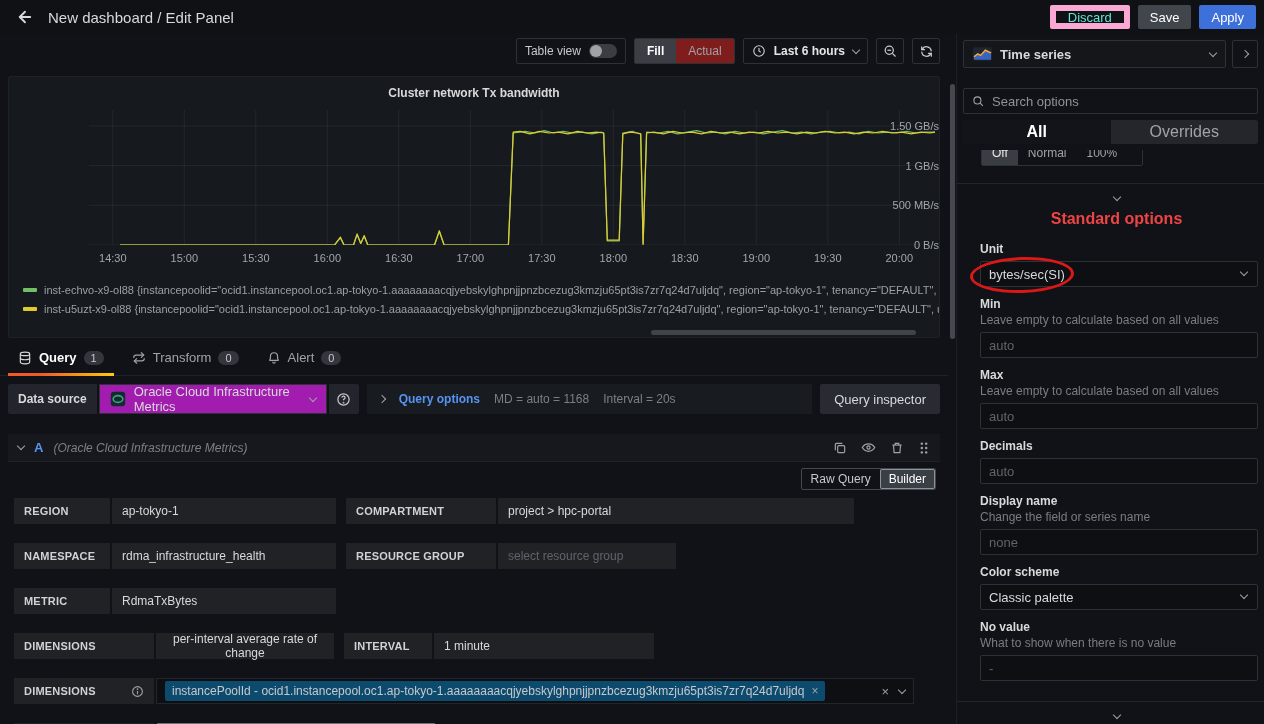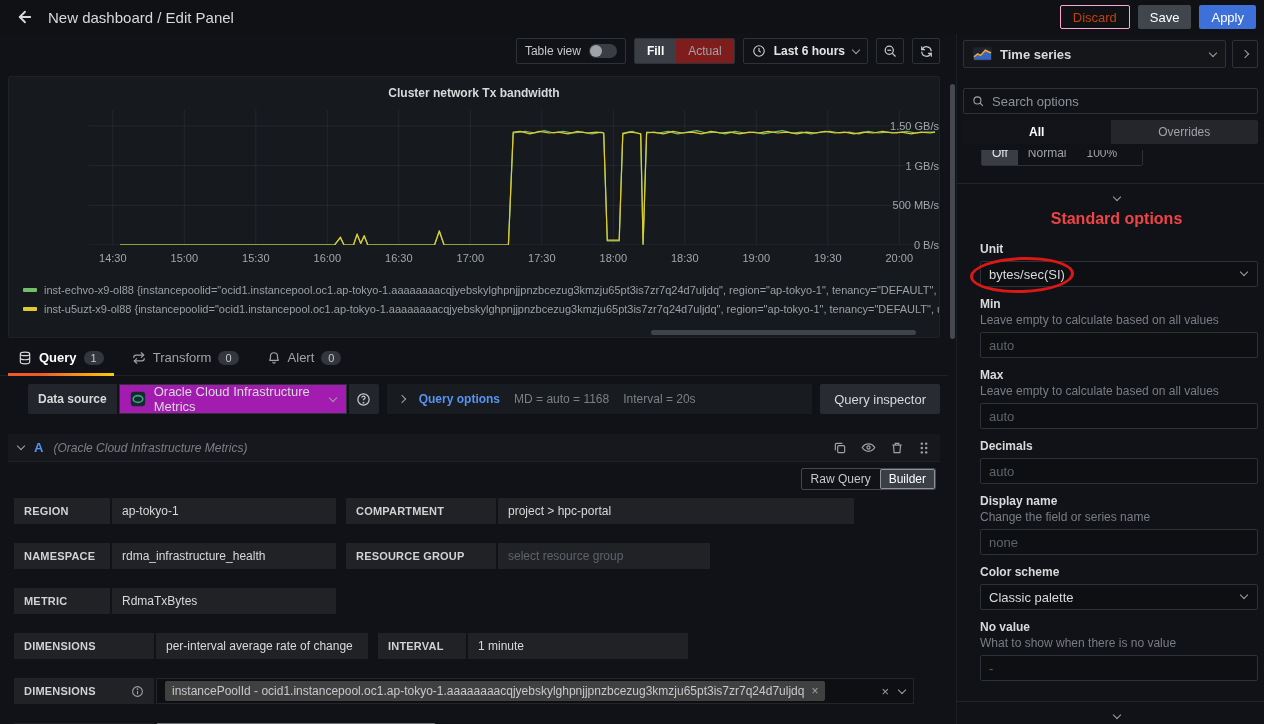--- a/index.html
+++ b/index.html
@@ -6,21 +6,21 @@
   html,body { width:1264px; height:724px; overflow:hidden; background:#111217;
     font-family:"Liberation Sans", sans-serif; color:#d8d9da; font-size:13px; }
 
   
   .topbar { position:absolute; left:0; top:0; width:1264px; height:34px; background:#0f1115;
     display:flex; align-items:center; padding:0 8px; }
   .back-btn { width:34px; height:34px; display:flex; align-items:center; justify-content:center; cursor:pointer; color:#d8d9da; }
   .topbar-title { font-size:15px; color:#d8d9da; margin-left:6px; flex:1; }
   .topbar-actions { display:flex; gap:8px; align-items:center; }
   .btn { height:24px; padding:0 12px; border-radius:2px; font-size:13px; display:flex; align-items:center; cursor:pointer; }
-  .btn-discard { border:1px solid #f9a8d4; color:#c2410c; background:transparent; }
+  .btn-discard { border:6px solid #f9a8d4; color:#5eead4; background:transparent; }
   .btn-save { background:#41454c; color:#fff; }
   .btn-apply { background:#3d71d9; color:#fff; }
 
   
   .main { position:absolute; left:0; top:34px; width:948px; height:690px; }
   .vscroll { position:absolute; left:948px; top:34px; width:8px; height:690px; }
   .vthumb { position:absolute; left:2px; top:50px; width:5px; height:255px; background:#45484f; border-radius:3px; }
   .sidebar { position:absolute; left:956px; top:34px; width:308px; height:690px; border-left:1px solid #1c1f24; }
 
   
@@ -52,21 +52,21 @@
   
   .tabs-row { display:flex; align-items:center; gap:8px; padding:0 8px; height:36px; margin-top:2px; border-bottom:1px solid #1e2126; }
   .tab { position:relative; height:36px; display:flex; align-items:center; gap:7px; padding:0 10px; color:#9fa3a8; font-size:13px; cursor:pointer; }
   .tab.active { color:#fff; font-weight:bold; }
   .tab.active::after { content:""; position:absolute; left:0; right:0; bottom:0; height:3px;
     background-image:linear-gradient(90deg,#f05a28 30%,#fbca0a 99%); }
   .badge { background:#34363d; color:#c7c8cc; font-size:11px; font-weight:normal; border-radius:9px; padding:1px 7px; }
 
   
   .ds-row { display:flex; align-items:center; margin:8px; height:30px; gap:2px; }
-  .ds-label { background:#22252b; height:30px; display:flex; align-items:center; padding:0 10px; font-size:12px; font-weight:bold; border-radius:2px 0 0 2px;margin-left:20px; }
+  .ds-label { background:#22252b; height:30px; display:flex; align-items:center; padding:0 10px; font-size:12px; font-weight:bold; border-radius:2px 0 0 2px; }
   .ds-select { background:#a21caf; border:1px solid #2c3235; height:30px; display:flex; align-items:center; gap:8px; padding:0 10px; width:228px; cursor:pointer; }
   .ds-select .name { flex:1; font-size:13px; }
   .ds-help { width:30px; height:30px; background:#22252b; display:flex; align-items:center; justify-content:center; border-radius:0 2px 2px 0; cursor:pointer; }
   .qo-strip { flex:1; background:#181b1f; height:30px; display:flex; align-items:center; gap:14px; padding:0 12px; margin-left:6px; }
   .qo-link { color:#5794f2; font-size:12px; font-weight:bold; cursor:pointer; }
   .qo-stat { color:#7b8087; font-size:12px; }
   .btn-inspector { background:#282b31; height:30px; padding:0 14px; display:flex; align-items:center; font-size:13px; border-radius:2px; margin-left:6px; cursor:pointer; }
 
   
   .query-card { margin:20px 8px 0 8px; }
@@ -78,40 +78,40 @@
   .builder-row { display:flex; justify-content:flex-end; padding:6px 4px; }
   .builder-toggle { display:flex; border:1px solid #44474d; border-radius:2px; overflow:hidden; }
   .builder-toggle .bseg { font-size:12px; padding:3px 9px; color:#c7c8cc; cursor:pointer; }
   .builder-toggle .bseg.active { background:#3a3e45; color:#fff; box-shadow:inset 0 0 0 1px #8e939a; border-radius:2px; }
   .form { margin-top:2px; display:flex; flex-direction:column; gap:19px; padding-left:6px;text-align:center; }
   .frow { display:flex; gap:2px; align-items:center; }
   .fgap { width:6px; }
   .flabel { background:#202226; height:26px; display:flex; align-items:center; padding:0 10px; font-size:11px; font-weight:bold; color:#d0d2d4; letter-spacing:.2px; }
   .fvalue { background:#202226; height:26px; display:flex; align-items:center; padding:0 10px; font-size:12px; color:#d8d9da; }
   .fvalue.placeholder { color:#5f646b; }
-  .w96{width:96px;} .w224{width:224px;} .w130{width:150px;} .w356{width:356px;} .w178{width:212px;}
+  .w96{width:96px;} .w224{width:224px;} .w130{width:150px;} .w356{width:356px;} .w178{width:178px;}
   .w140{width:140px;} .w88{width:88px;} .w220{width:220px;}
   .dim-box { background:#0d0f13; border:1px solid #22252b; height:26px; width:758px; display:flex; align-items:center; padding:0 8px; gap:6px; }
-  .chip { background:#404040; height:20px; display:flex; align-items:center; gap:7px; padding:0 7px; font-size:12px; color:#c7c8cc; max-width:660px; white-space:nowrap; overflow:hidden; border-radius:2px; }
+  .chip { background:#0c4a6e; height:20px; display:flex; align-items:center; gap:7px; padding:0 7px; font-size:12px; color:#c7c8cc; max-width:660px; white-space:nowrap; overflow:hidden; border-radius:2px; }
   .chip .x { color:#9fa3a8; cursor:pointer; }
   .dim-right { margin-left:auto; display:flex; align-items:center; gap:10px; color:#9fa3a8; }
   .lf-input { background:#0d0f13; border:1px solid #6e7277; height:26px; width:280px; border-radius:2px; }
   .add-query { margin:28px 0 0 8px; background:#2d3036; height:28px; width:74px; display:flex; align-items:center; justify-content:center; gap:7px; border-radius:2px; font-size:13px; cursor:pointer; }
 
   
   .viz-row { display:flex; gap:6px; padding:6px 6px 0 6px; align-items:center; }
   .viz-picker { flex:1; height:28px; border:1px solid #2c3235; border-radius:2px; display:flex; align-items:center; gap:8px; padding:0 9px; background:#14161a; cursor:pointer; }
   .viz-picker .vname { flex:1; font-size:13px; font-weight:bold; }
   .viz-next { width:26px; height:28px; border:1px solid #2c3235; border-radius:2px; display:flex; align-items:center; justify-content:center; cursor:pointer; }
   .search-row { padding:20px 6px 0 6px; }
   .search-box { height:26px; border:1px solid #2c3235; border-radius:2px; display:flex; align-items:center; gap:7px; padding:0 8px; }
   .search-box input { flex:1; background:transparent; border:none; outline:none; color:#d8d9da; font-size:13px; font-family:inherit; }
   .search-box input::placeholder { color:#8e939a; }
   .filter-tabs { margin:6px 6px 0 6px; display:flex; background:#24262b; border-radius:2px; overflow:hidden; }
-  .ftab { flex:1; height:24px; display:flex; align-items:center; justify-content:center; font-size:12px; color:#9fa3a8; cursor:pointer; }
+  .ftab { flex:1; height:24px; display:flex; align-items:center; justify-content:center; font-size:16px; color:#9fa3a8; cursor:pointer; }
   .ftab.active { background:#121419; color:#fff; font-weight:bold; }
   .clip-wrap { margin:6px 0 0 24px; width:162px; height:17px; overflow:hidden; }
   .clip-ctl { margin-top:-10px; height:26px; border:1px solid #2c3235; border-radius:2px; display:flex; background:#111217; }
   .cseg { padding:0 10px; display:flex; align-items:center; font-size:12px; color:#9fa3a8; }
   .cseg.active { background:#3a3d44; color:#e6e7e8; }
   .side-divider { border-top:1px solid #22252b; margin-top:16px; }
   .section-head { display:flex; align-items:center; gap:10px; padding:13px 0 4px 12px; font-size:16px; font-weight:bold; color:#ef4444; cursor:pointer;flex-direction:column; }
   .fields { padding:0 6px 0 23px; }
   .flab { font-size:12px; font-weight:bold; color:#d8d9da; margin-top:10px; }
   .fhelp { font-size:12px; color:#787d84; margin-top:2px; }

